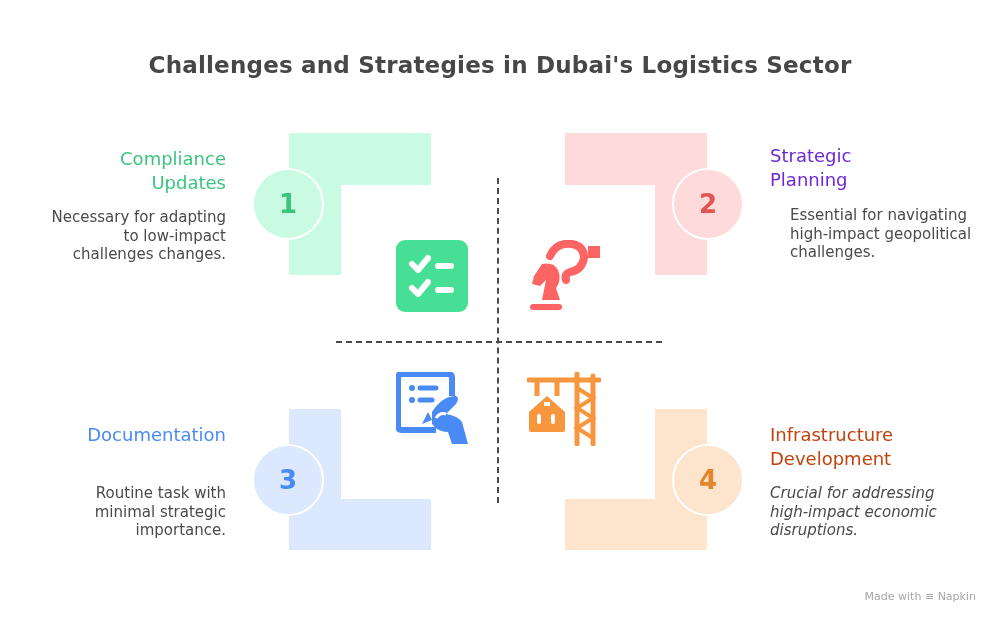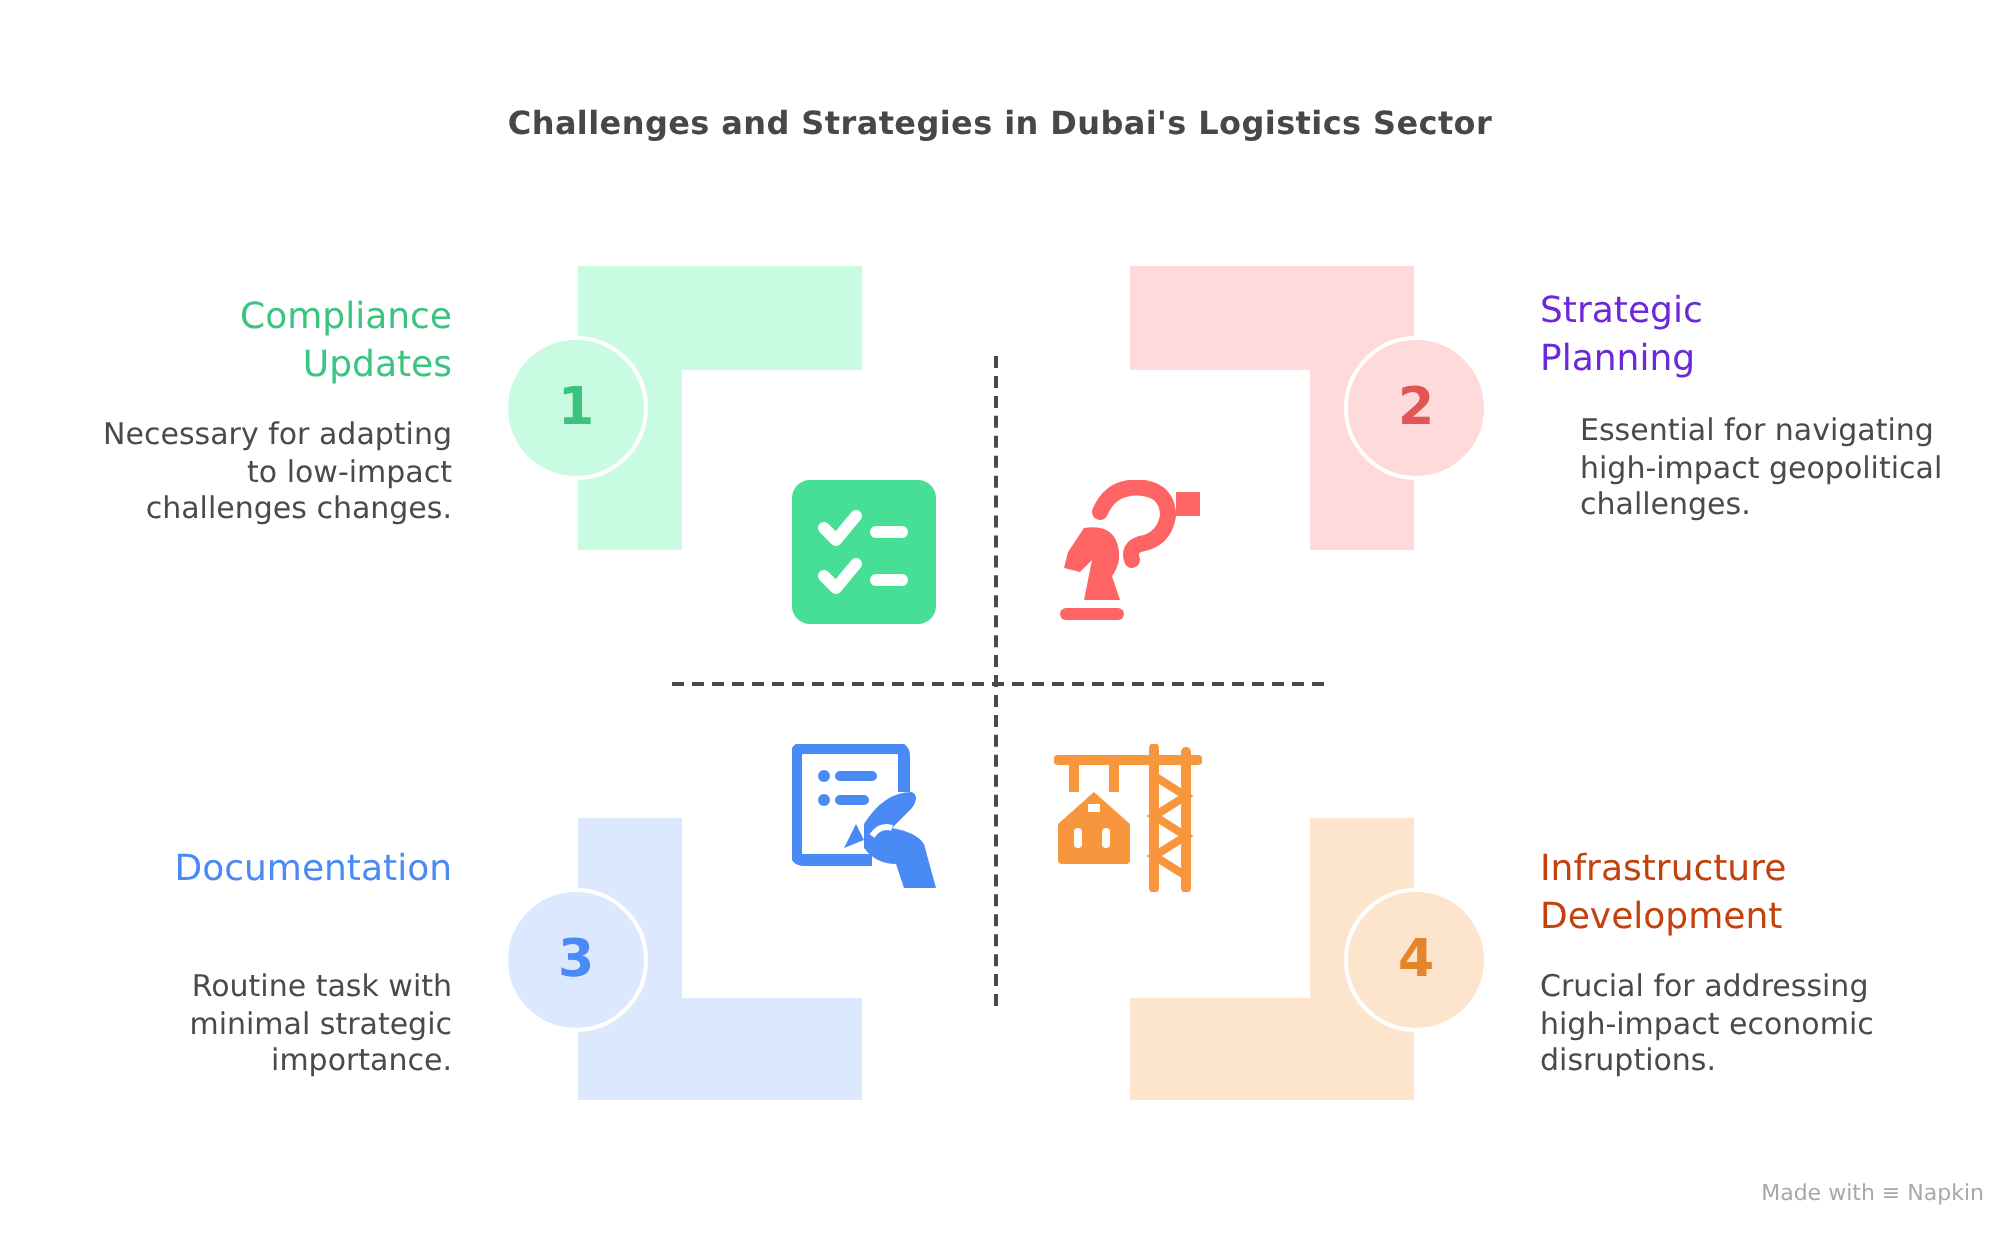--- a/index.html
+++ b/index.html
@@ -1,33 +1,33 @@
 <!DOCTYPE html>
 <html><head>
 <meta charset="utf-8">
 <style>
   html, body { margin:0; padding:0; background:#ffffff; }
   body { width:1000px; height:626px; position:relative; overflow:hidden;
          font-family: "DejaVu Sans", sans-serif; color:#474747; }
   .title { position:absolute; left:0; top:52px; width:1000px; text-align:center;
-           font-size:16px; font-weight:bold; color:#474747; letter-spacing:0.2px; }
+           font-size:23px; font-weight:bold; color:#474747; letter-spacing:0.2px; }
   .shape { position:absolute; }
   .circle { position:absolute; width:68px; height:68px; border-radius:50%;
             border:2px solid #ffffff; display:flex; align-items:center; justify-content:center;
             font-size:26px; font-weight:bold; }
   .heading { position:absolute; font-size:18px; font-weight:normal; line-height:24px; }
   .desc { position:absolute; font-size:15px; line-height:18.5px; color:#4a4a4a; }
   .left { text-align:right; }
   .right { text-align:left; }
   .dash-h { position:absolute; left:336px; top:341px; width:326px; height:0;
             border-top:2px dashed #4a4a4a; }
   .dash-v { position:absolute; left:497px; top:178px; width:0; height:325px;
             border-left:2px dashed #4a4a4a; }
   .icon { position:absolute; }
-  .footer { position:absolute; right:8px; top:590px; font-size:11px; color:#a8a8a8; }
+  .footer { position:absolute; right:24px; top:590px; font-size:11px; color:#a8a8a8; }
 </style>
 </head>
 <body>
 
 <div class="title">Challenges and Strategies in Dubai's Logistics Sector</div>
 
 <div>
   <div class="shape" style="left:289px; top:133px; width:142px; height:52px; background:#C9FBE3;"></div>
   <div class="shape" style="left:289px; top:133px; width:52px; height:142px; background:#C9FBE3;"></div>
   <div class="circle" style="left:252px; top:168px; background:#C9FBE3; color:#3BC47F;">
@@ -106,21 +106,21 @@
 <div>
   <div class="shape" style="left:655px; top:409px; width:52px; height:141px; background:#FDE4CD;"></div>
   <div class="shape" style="left:565px; top:499px; width:142px; height:51px; background:#FDE4CD;"></div>
   <div class="circle" style="left:672px; top:444px; background:#FDE4CD; color:#E4852C;">
     <span>4</span>
   </div>
   <div class="heading right" style="left:770px; top:423px; color:#c2410c;">
     <div>Infrastructure</div>
     <div>Development</div>
   </div>
-  <div class="desc right" style="left:770px; top:484px;">
+  <div class="desc right" style="left:770px; top:484px;font-style:italic;">
     <div>Crucial for addressing</div>
     <div>high-impact economic</div>
     <div>disruptions.</div>
   </div>
   <svg class="icon" style="left:527px; top:372px;" width="74" height="74" viewBox="0 0 74 74">
     <line x1="2" y1="8" x2="72" y2="8" stroke="#F7963C" stroke-width="5" stroke-linecap="round"></line>
     <line x1="10" y1="8" x2="10" y2="24" stroke="#F7963C" stroke-width="5"></line>
     <line x1="30" y1="8" x2="30" y2="24" stroke="#F7963C" stroke-width="5"></line>
     <path d="M2 40 L20 24 L38 40 L38 58 Q38 60 36 60 L4 60 Q2 60 2 58 Z" fill="#F7963C"></path>
     <rect x="10" y="42" width="4" height="10" rx="2" fill="#fff"></rect>

